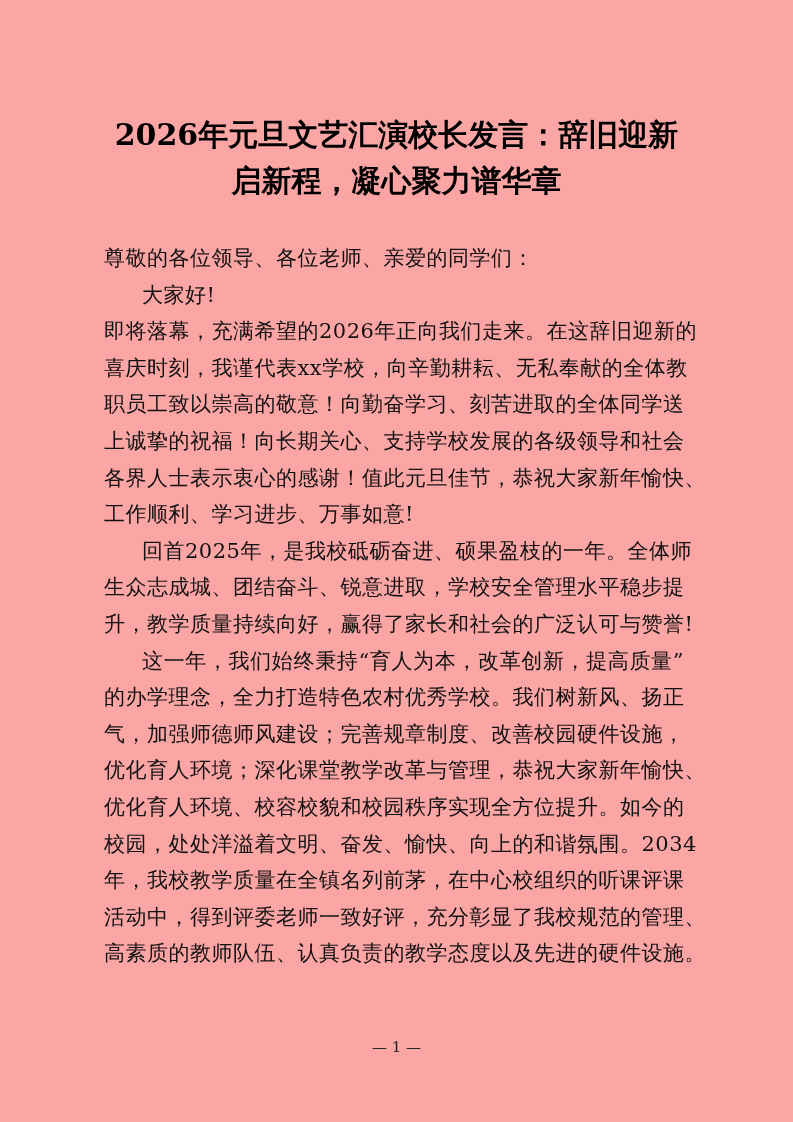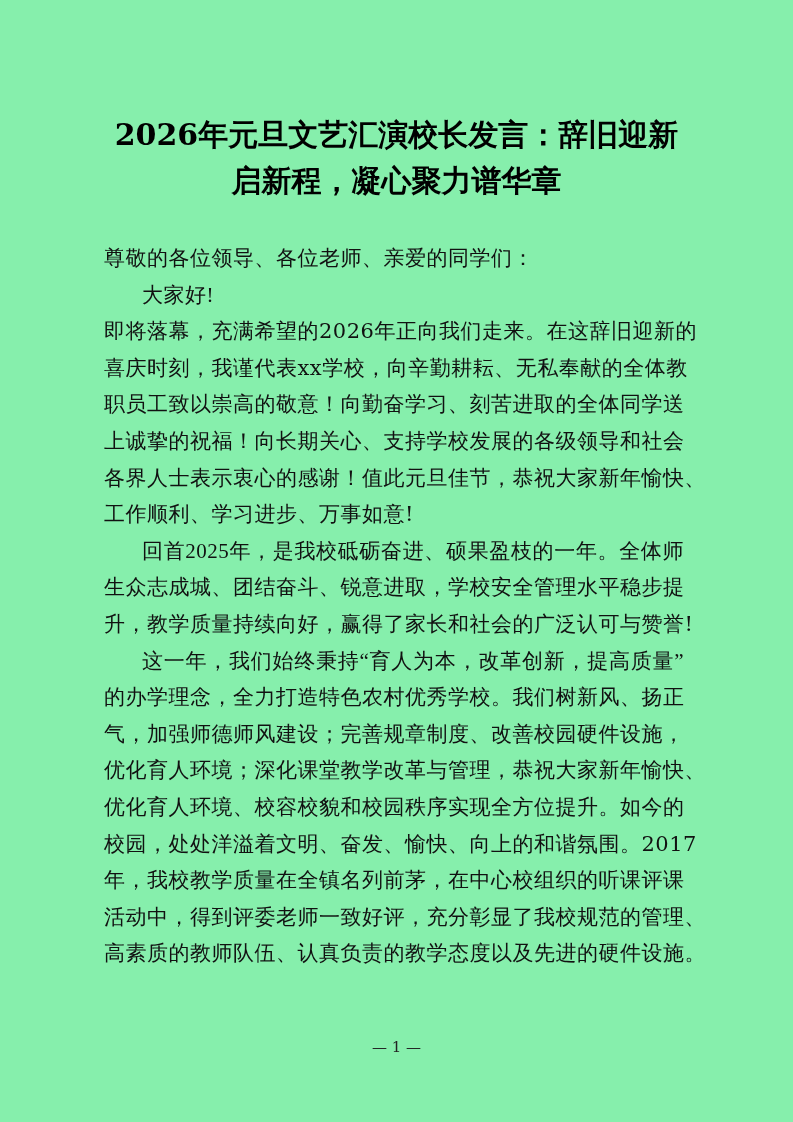--- a/index.html
+++ b/index.html
@@ -12,21 +12,21 @@
       height: 1122px;
       position: relative;
       overflow: hidden;
       color: #000000;
     }
     .page {
       position: absolute;
       left: 0; top: 0;
       width: 793px;
       height: 1122px;
-      background: #86efac;
+      background: #fca5a5;
     }
     .title {
       position: absolute;
       left: 60px;
       width: 673px;
       top: 112px;
       text-align: center;
       font-family: "DejaVu Serif", "Liberation Serif", serif;
       font-weight: bold;
       font-size: 30px;
@@ -46,21 +46,21 @@
       color: #111;
     }
     .line {
       white-space: nowrap;
       height: 36.6px;
       text-align: justify;
       text-align-last: justify;
       letter-spacing: 0.5px;
     }
     .line.last { text-align-last: left; }
-    .line.indent { padding-left: 38px; font-family: Liberation Serif, serif; }
+    .line.indent { padding-left: 38px; }
     .page-number {
       position: absolute;
       left: 0;
       width: 793px;
       top: 1038px;
       text-align: center;
       font-family: "DejaVu Serif", "Liberation Serif", serif;
       font-size: 15px;
       color: #222;
     }
@@ -93,21 +93,21 @@
       <div class="line">生众志成城、团结奋斗、锐意进取，学校安全管理水平稳步提</div>
       <div class="line">升，教学质量持续向好，赢得了家长和社会的广泛认可与赞誉!</div>
     </div>
 
     <div>
       <div class="line indent">这一年，我们始终秉持“育人为本，改革创新，提高质量”</div>
       <div class="line">的办学理念，全力打造特色农村优秀学校。我们树新风、扬正</div>
       <div class="line">气，加强师德师风建设；完善规章制度、改善校园硬件设施，</div>
       <div class="line">优化育人环境；深化课堂教学改革与管理，恭祝大家新年愉快、</div>
       <div class="line">优化育人环境、校容校貌和校园秩序实现全方位提升。如今的</div>
-      <div class="line">校园，处处洋溢着文明、奋发、愉快、向上的和谐氛围。2017</div>
+      <div class="line">校园，处处洋溢着文明、奋发、愉快、向上的和谐氛围。2034</div>
       <div class="line">年，我校教学质量在全镇名列前茅，在中心校组织的听课评课</div>
       <div class="line">活动中，得到评委老师一致好评，充分彰显了我校规范的管理、</div>
       <div class="line">高素质的教师队伍、认真负责的教学态度以及先进的硬件设施。</div>
     </div>
   </div>
 
   <div class="page-number">— 1 —</div>
 </div>
 
 </body></html>

